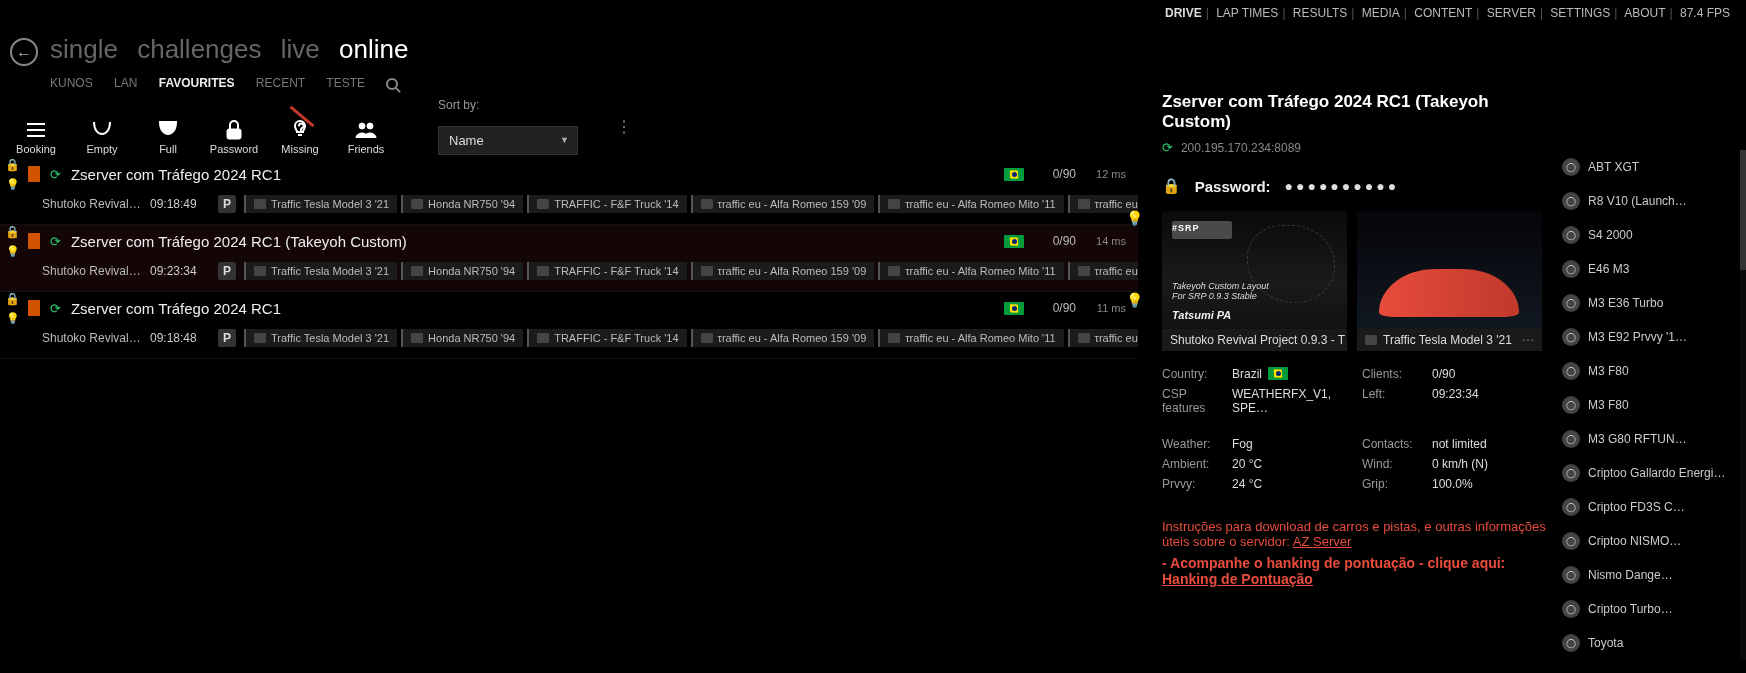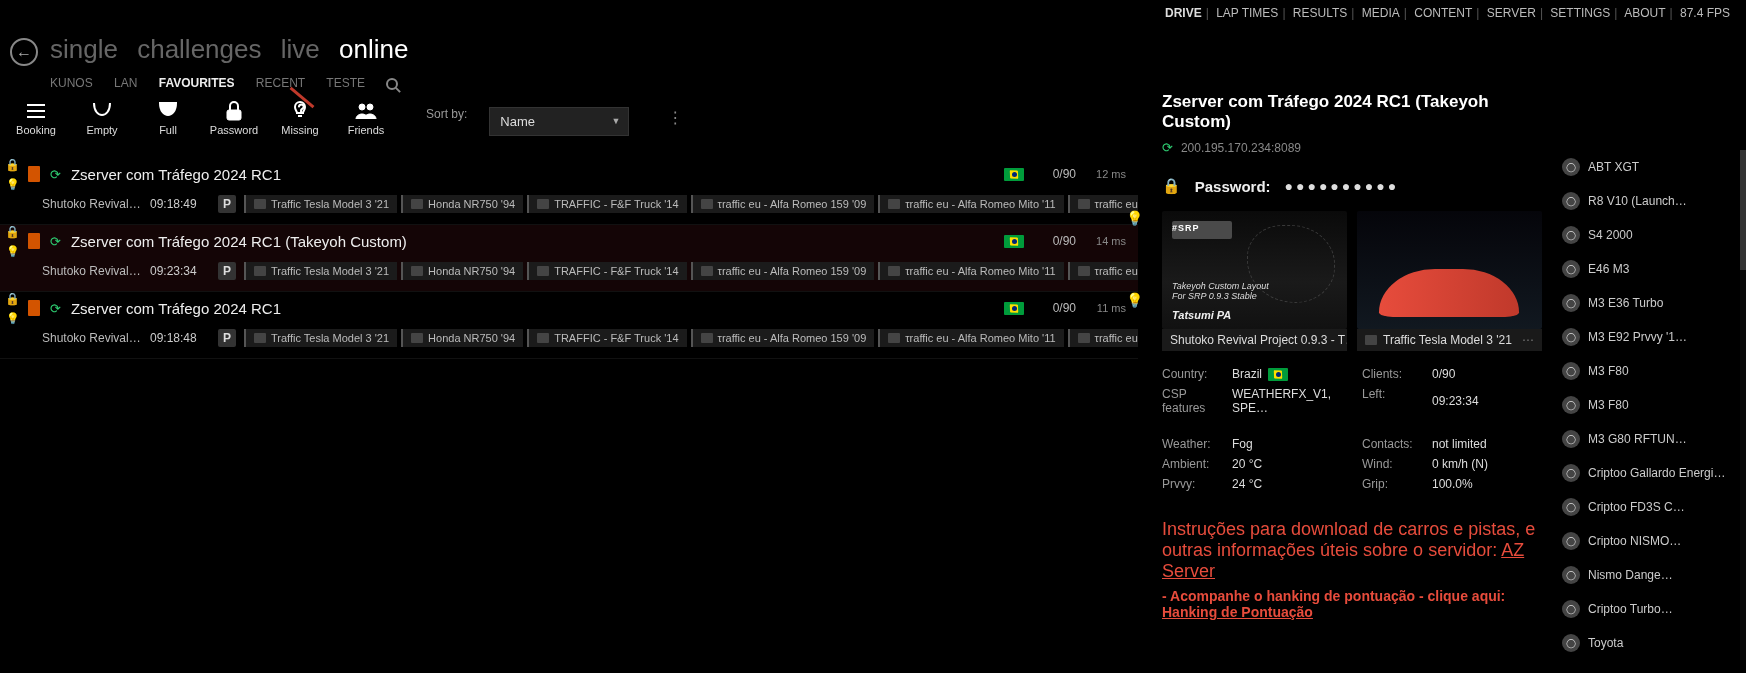--- a/index.html
+++ b/index.html
@@ -19,21 +19,21 @@
   .subtabs .on{color:#eee;font-weight:600}
   .search-ico{display:inline-block;width:12px;height:12px;border:2px solid #888;border-radius:50%;position:relative;vertical-align:middle}
   .search-ico::after{content:"";position:absolute;width:6px;height:2px;background:#888;transform:rotate(45deg);bottom:-3px;right:-5px}
   
   .filters{position:absolute;top:98px;left:14px;display:flex;align-items:flex-end;gap:22px}
   .fbtn{display:flex;flex-direction:column;align-items:center;width:44px;color:#ddd;font-size:11px;cursor:pointer}
   .fico{width:30px;height:26px;display:flex;align-items:center;justify-content:center;color:#fff}
   .fico svg{width:26px;height:24px;fill:#fff;stroke:#fff}
   .missing-slash{position:relative}
   .missing-slash::after{content:"";position:absolute;left:2px;top:-2px;width:30px;height:3px;background:#c0392b;transform:rotate(40deg)}
-  .sortwrap{margin-left:16px;display:flex;flex-direction:row;gap:22px}
+  .sortwrap{margin-left:28px;display:flex;flex-direction:column;gap:14px}
   .sortlbl{font-size:12px;color:#999}
   .sortsel{background:#222;color:#ddd;border:1px solid #333;padding:6px 40px 6px 10px;font-size:13px;width:140px;position:relative}
   .sortsel::after{content:"▼";position:absolute;right:8px;top:8px;font-size:9px;color:#aaa}
   .dots{margin-left:16px;color:#888;font-size:16px;align-self:center}
   
   .list{position:absolute;top:158px;left:0;width:1138px}
   .srv{border-bottom:1px solid #111}
   .srv.sel{background:#140506}
   .srvhdr{display:flex;align-items:center;height:32px;padding-left:28px;gap:10px}
   .leftico{position:absolute;left:6px;width:14px;display:flex;flex-direction:column;align-items:center;gap:6px;color:#777;font-size:12px}
@@ -71,25 +71,25 @@
   .th1 .map{position:absolute;right:12px;top:14px;width:88px;height:78px;border:1px dashed #555;border-radius:40% 50% 45% 55%;opacity:.6}
   .th2{background:linear-gradient(180deg,#05050a 0%,#111820 100%)}
   .th2::after{content:"";position:absolute;left:22px;bottom:12px;width:140px;height:48px;background:linear-gradient(90deg,#e74c3c,#c0392b);border-radius:40% 40% 10% 10%/90% 90% 10% 10%}
   .thname{display:flex;gap:10px}
   .thname>div{width:185px;font-size:12px;color:#ddd;background:#1a1a1a;padding:4px 8px;white-space:nowrap;overflow:hidden;text-overflow:ellipsis;display:flex;align-items:center;gap:6px}
   .bulb{position:absolute;left:1126px;color:#666;font-size:14px}
   .bulb1{top:210px}
   .bulb2{top:292px}
   .info{margin-top:16px;display:grid;grid-template-columns:70px 130px 70px 110px;row-gap:6px;font-size:12px}
   .ik{color:#999}
-  .iv{color:#ddd;display:flex;align-items:center;gap:6px}
+  .iv{color:#ddd;display:flex;gap:6px}
   .infospacer{grid-column:1/5;height:10px}
   .desc{margin-top:28px;font-size:14px}
   .desc-title{color:#fff;font-weight:600;text-align:center;margin-bottom:6px;font-size:15px}
-  .desc-red{color:#e74c3c;font-size:18px}
+  .desc-red{color:#e74c3c;font-size:13px}
   .desc-link{color:#e74c3c;text-decoration:underline}
   .desc-bold{color:#e74c3c;font-weight:700;font-size:14px;margin-top:6px}
   
   .carcol{position:absolute;top:150px;left:1562px;width:184px;overflow:hidden}
   .carrow{display:flex;align-items:center;gap:8px;height:34px;font-size:12px;color:#ccc;white-space:nowrap}
   .brand{width:18px;height:18px;border-radius:50%;background:#444;flex-shrink:0;display:flex;align-items:center;justify-content:center;font-size:9px;color:#ddd}
   .scrollbar{position:absolute;right:0;top:150px;width:6px;height:510px;background:#0a0a0a}
   .scrollthumb{width:6px;height:120px;background:#333;position:absolute;top:0}
 </style>
 </head>

